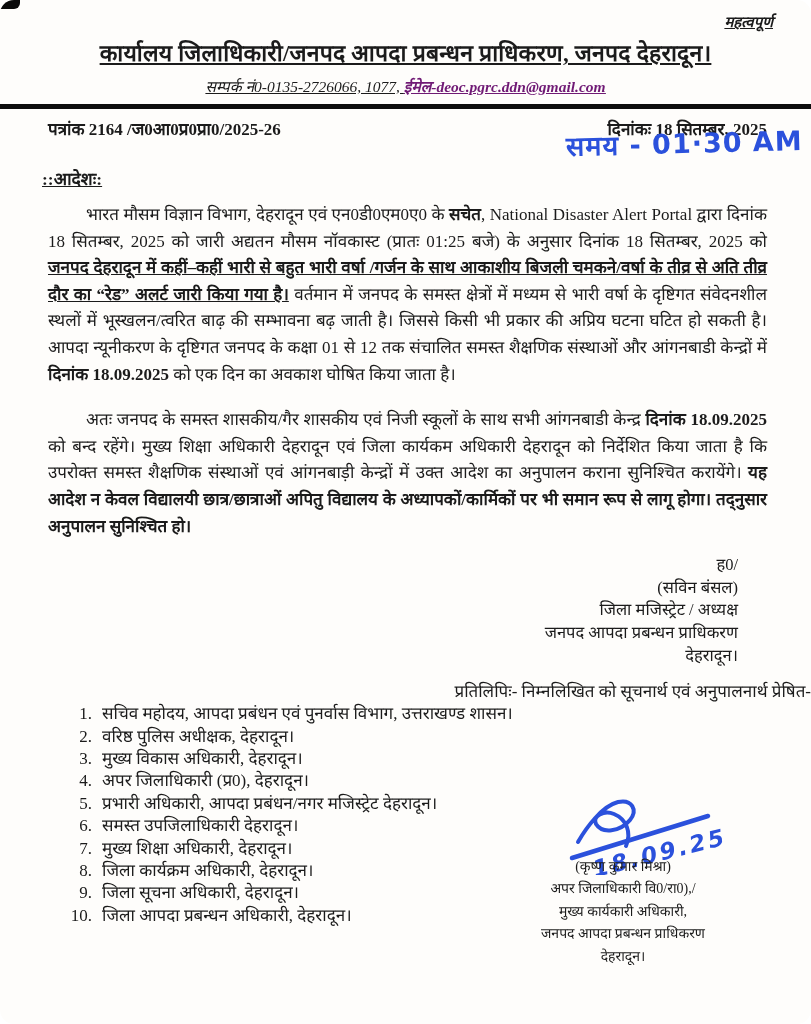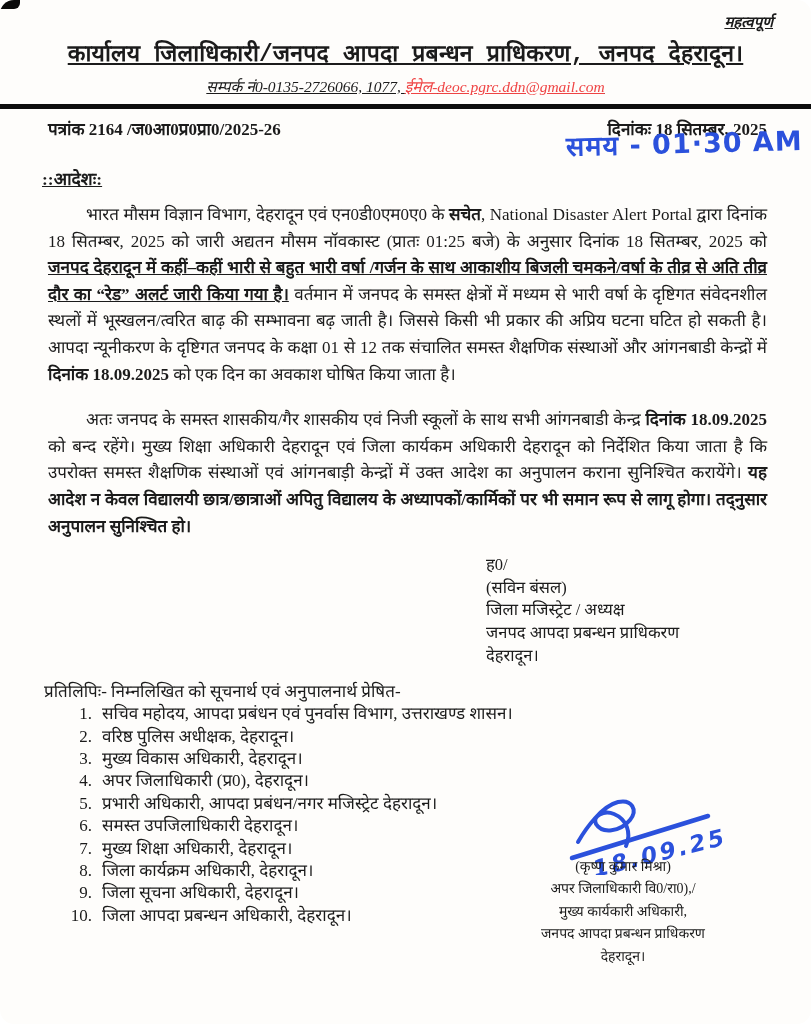--- a/index.html
+++ b/index.html
@@ -25,28 +25,27 @@
     font-style: italic; font-weight: bold;
     text-decoration: underline; font-size: 15px;
   }
   .title {
     margin: 36px 30px 0 30px;
     text-align: center;
     font-size: 23px; font-weight: bold;
     text-decoration: underline;
     letter-spacing: 0.2px;
     white-space: nowrap;
-    font-family: Liberation Mono, monospace;
   }
   .contact {
     margin-top: 7px; text-align: center;
     font-style: italic; font-size: 15.5px;
     text-decoration: underline;
   }
-  .contact .email { color: #ef4444; font-weight: normal; text-decoration: underline; }
+  .contact .email { color: #701a75; font-weight: bold; text-decoration: underline; }
   a.email { cursor: pointer; }
   .rule { margin-top: 7px; height: 5px; background: #0d0d0d; }
   .refrow {
     display: flex; justify-content: space-between;
     padding: 0 44px 0 48px;
     margin-top: 8px;
     font-weight: bold; font-size: 17px;
   }
   .order-heading {
     text-align: left; margin-top: 26px;
@@ -69,27 +68,28 @@
     text-indent: 38px;
     font-size: 17px;
     line-height: 26.6px;
   }
   .para + .para { margin-top: 19px; }
   .b { font-weight: bold; }
   .bu { font-weight: bold; text-decoration: underline; }
   .sig1 {
     margin: 14px 0 0 486px;
     width: 252px;
-    text-align: left;
+    text-align: right;
     font-size: 16.5px;
     line-height: 22.6px;
   }
   .copies-heading {
     margin: 12px 0 0 44px;
     font-size: 17px;
+    text-align: right;
   }
   .copy-list { margin: 1px 0 0 64px; font-size: 17px; }
   .copy-row { display: flex; line-height: 22.4px; }
   .copy-num { width: 28px; text-align: right; flex: 0 0 28px; }
   .copy-text { margin-left: 10px; }
   .sig2 {
     position: absolute; left: 494px; top: 856px;
     width: 258px; text-align: center;
     font-size: 14px; line-height: 22.4px;
   }

